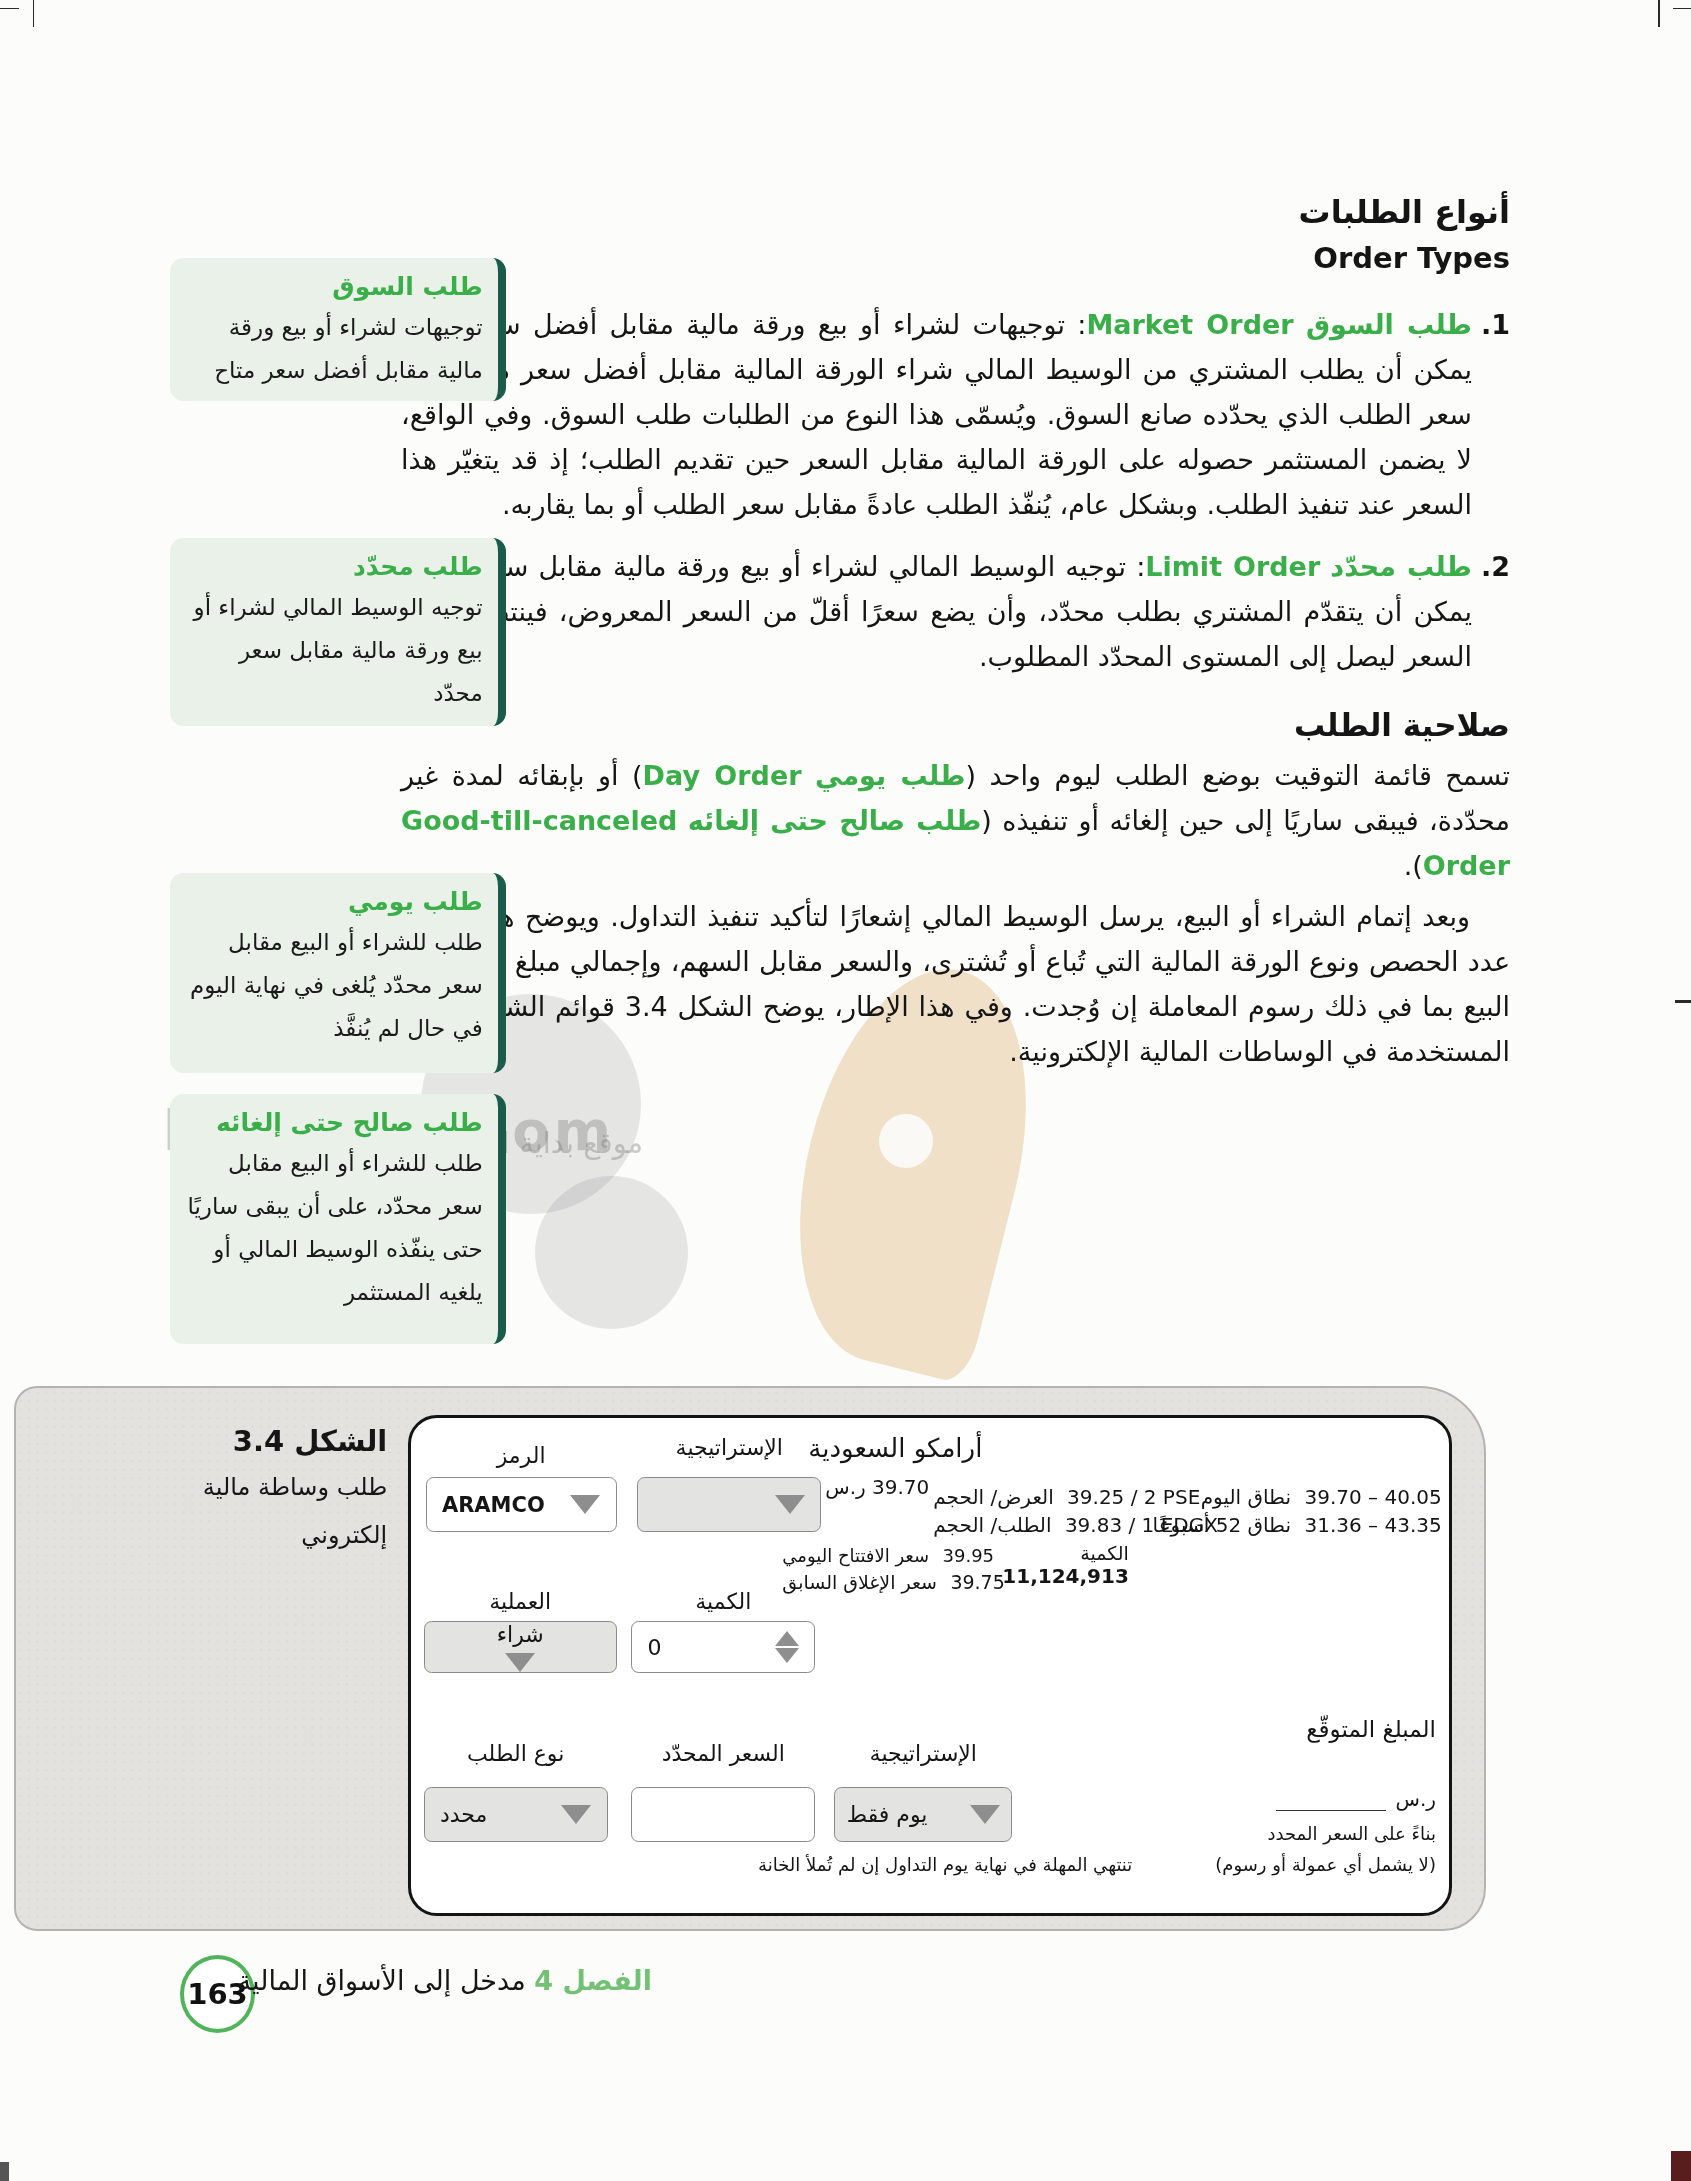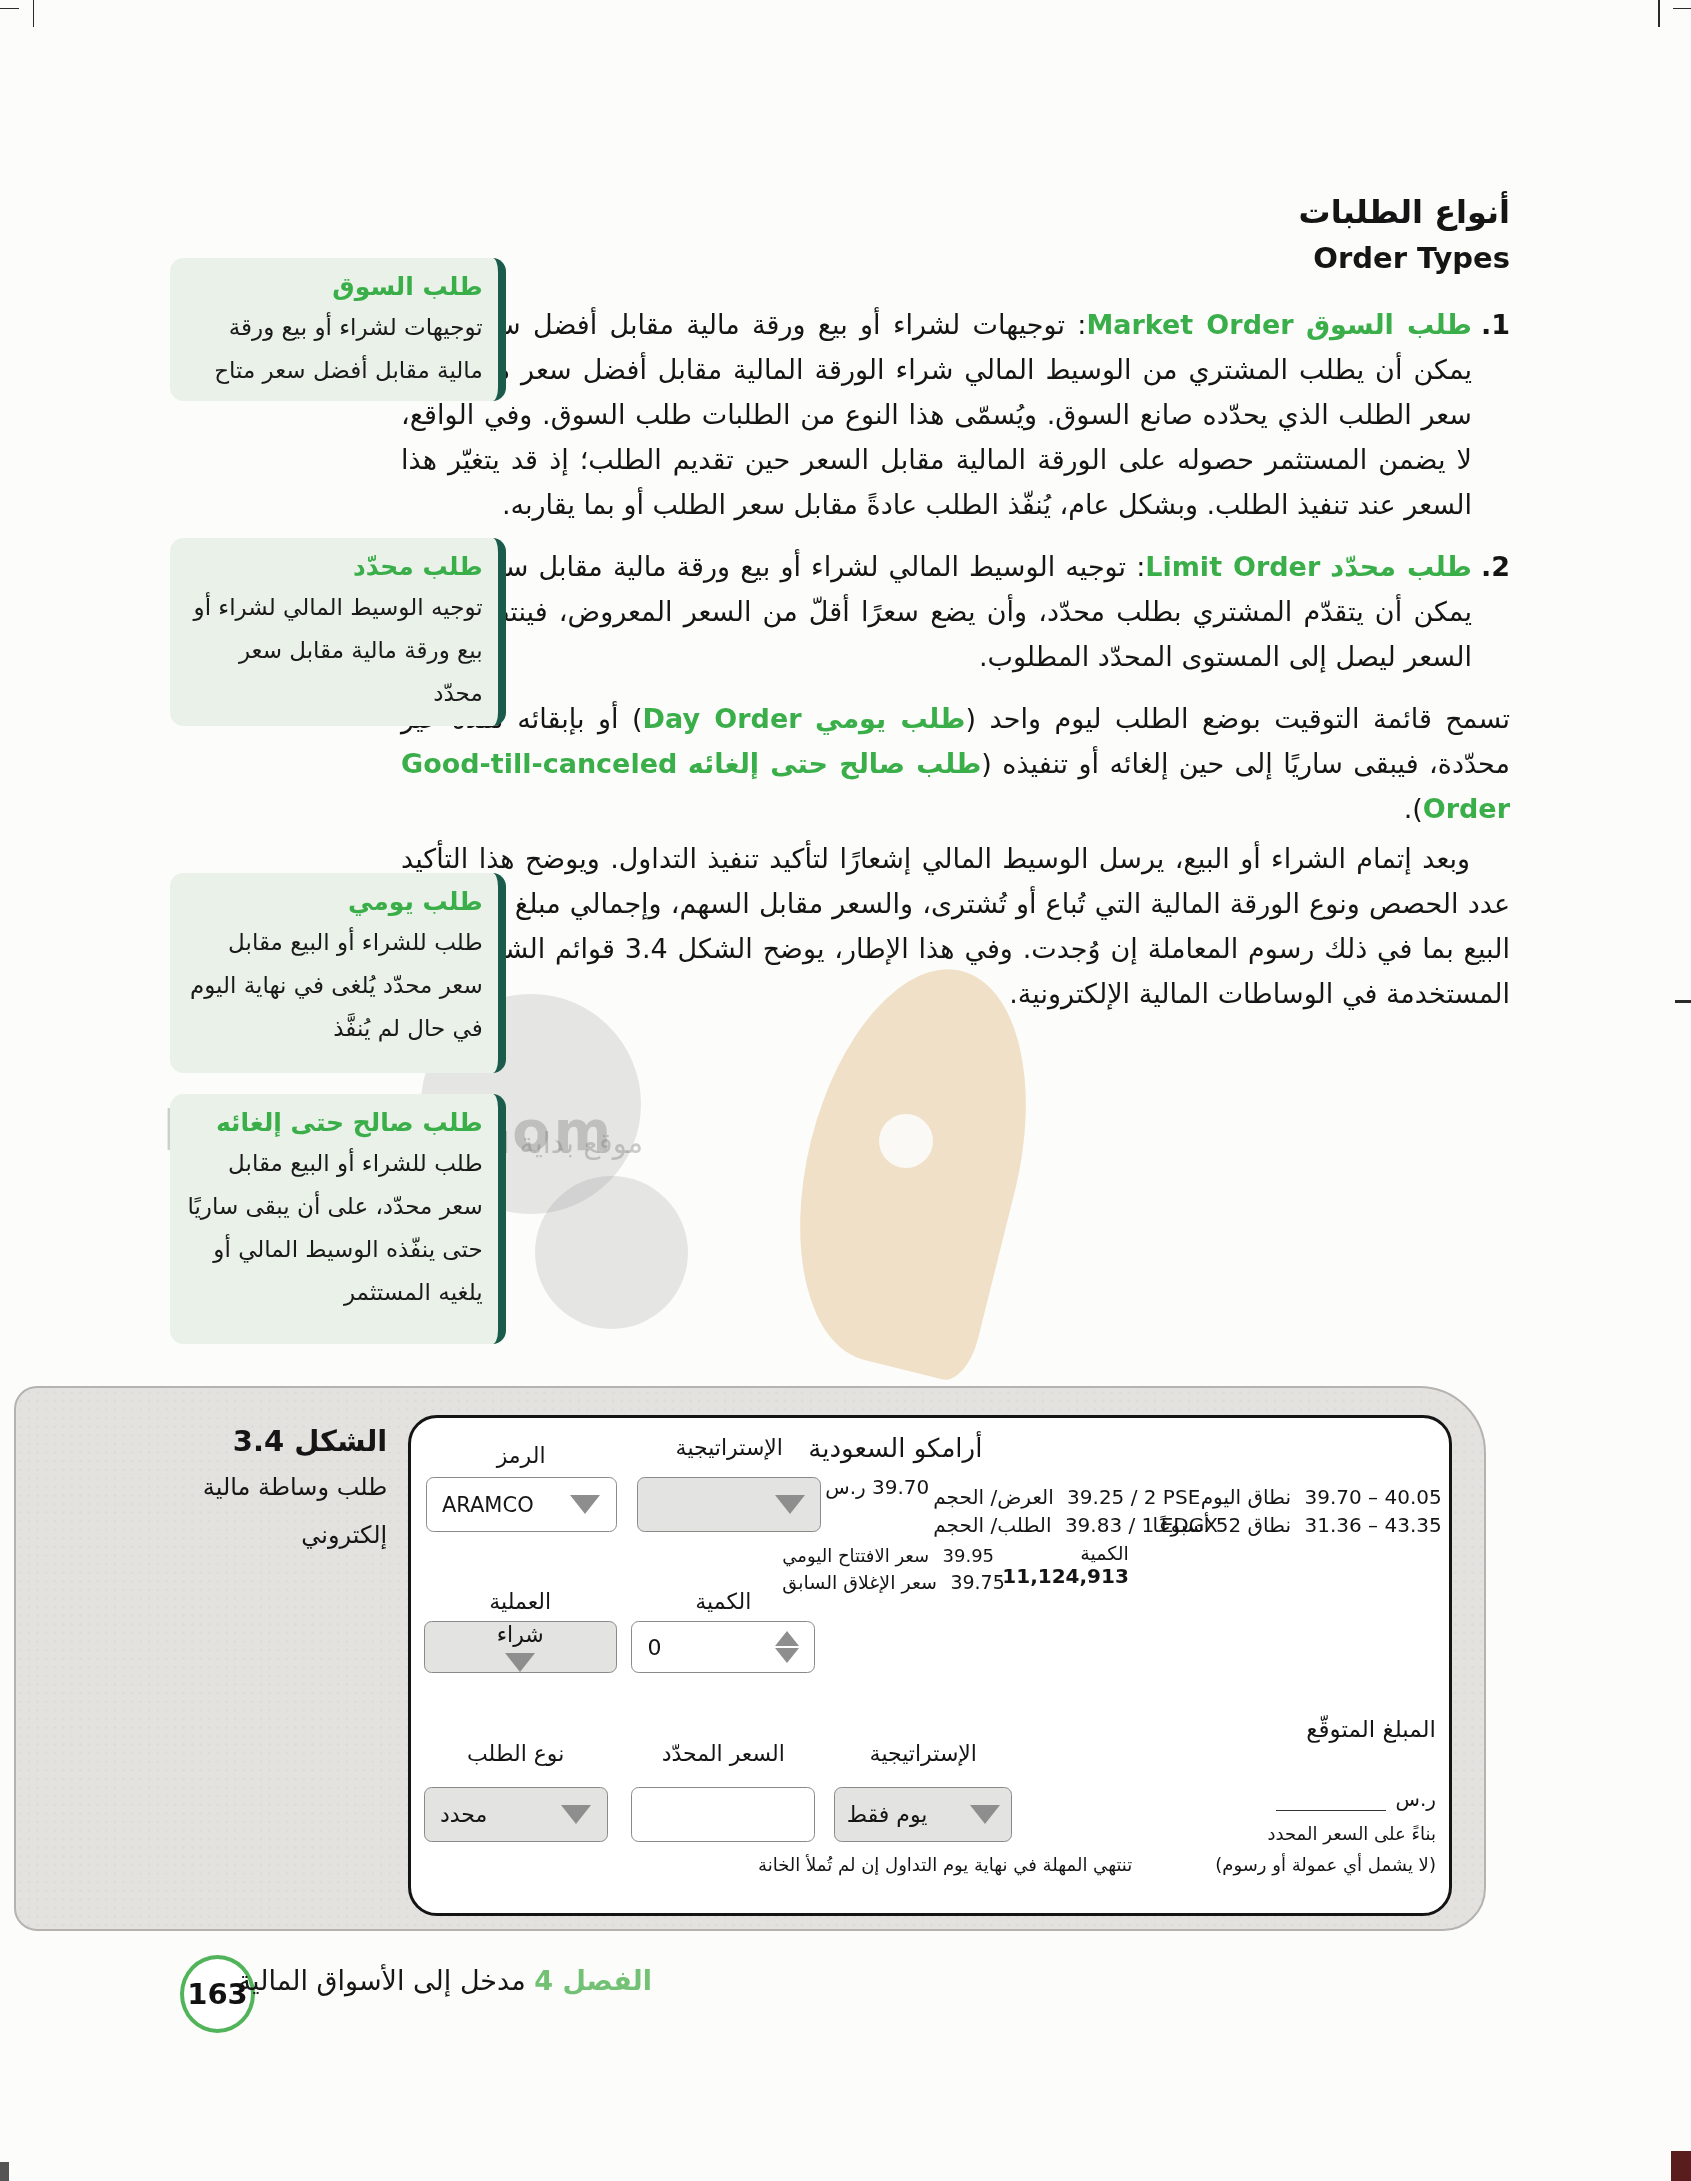--- a/index.html
+++ b/index.html
@@ -146,20 +146,21 @@
       <span class="g">طلب السوق</span>
       <span class="g">Market Order</span><span>: توجيهات لشراء أو بيع ورقة مالية مقابل أفضل سعر متاح. يمكن أن يطلب المشتري من الوسيط المالي شراء الورقة المالية مقابل أفضل سعر متاح، وهو سعر الطلب الذي يحدّده صانع السوق. ويُسمّى هذا النوع من الطلبات طلب السوق. وفي الواقع، لا يضمن المستثمر حصوله على الورقة المالية مقابل السعر حين تقديم الطلب؛ إذ قد يتغيّر هذا السعر عند تنفيذ الطلب. وبشكل عام، يُنفّذ الطلب عادةً مقابل سعر الطلب أو بما يقاربه.</span>
     </div>
 
     <div class="item">
       <span class="num">2.</span>
       <span class="g">طلب محدّد</span>
       <span class="g">Limit Order</span><span>: توجيه الوسيط المالي لشراء أو بيع ورقة مالية مقابل سعر محدّد. يمكن أن يتقدّم المشتري بطلب محدّد، وأن يضع سعرًا أقلّ من السعر المعروض، فينتظر تراجع السعر ليصل إلى المستوى المحدّد المطلوب.</span>
     </div>
 
+    <div class="h-ar2">صلاحية الطلب</div>
 
     <div class="para"><span>تسمح قائمة التوقيت بوضع الطلب ليوم واحد (</span><span class="g">طلب يومي</span> <span class="g">Day Order</span><span>) أو بإبقائه لمدة غير محدّدة، فيبقى ساريًا إلى حين إلغائه أو تنفيذه (</span><span class="g">طلب صالح حتى إلغائه</span> <span class="g">Good-till-canceled Order</span><span>).</span>
     </div>
 
     <div class="para indent">وبعد إتمام الشراء أو البيع، يرسل الوسيط المالي إشعارًا لتأكيد تنفيذ التداول. ويوضح هذا التأكيد عدد الحصص ونوع الورقة المالية التي تُباع أو تُشترى، والسعر مقابل السهم، وإجمالي مبلغ الشراء أو البيع بما في ذلك رسوم المعاملة إن وُجدت. وفي هذا الإطار، يوضح الشكل 3.4 قوائم الشراء والبيع المستخدمة في الوساطات المالية الإلكترونية.</div>
   </div>
 
   <div class="sbox sb1">
     <div class="st">طلب السوق</div>
     <div class="sb">توجيهات لشراء أو بيع ورقة مالية مقابل أفضل سعر متاح</div>
@@ -215,21 +216,21 @@
         <span>سعر الإغلاق السابق</span>
         <b>39.75</b>
       </div>
       <div class="abs vol">
         <div>الكمية</div>
         <b>11,124,913</b>
       </div>
 
       <div class="fg-label" style="left:14.3px;top:25px;width:191px;">الرمز</div>
       <div class="fbox white" style="left:14.3px;top:59px;width:191px;">
-        <span style="font-weight:normal;font-size:21px;">ARAMCO</span>
+        <span style="font-weight:bold;font-size:21px;">ARAMCO</span>
         <span class="tri"></span>
       </div>
       <div class="fg-label" style="left:226px;top:17px;width:184px;">الإستراتيجية</div>
       <div class="fbox gray" style="left:226px;top:59px;width:184px;">
         <span></span>
         <span class="tri"></span>
       </div>
 
       <div class="fg-label" style="left:12.4px;top:171px;width:193px;">العملية</div>
       <div class="fbox gray" style="left:12.4px;top:203px;width:193px;height:52px;flex-direction:column;">

